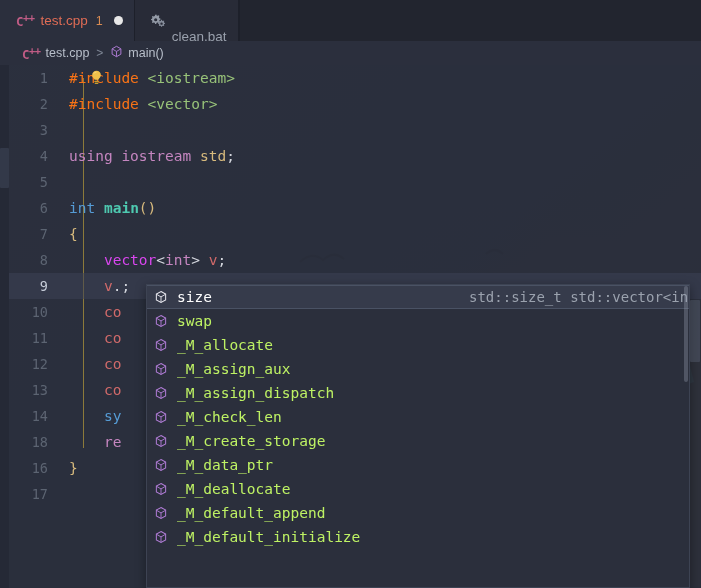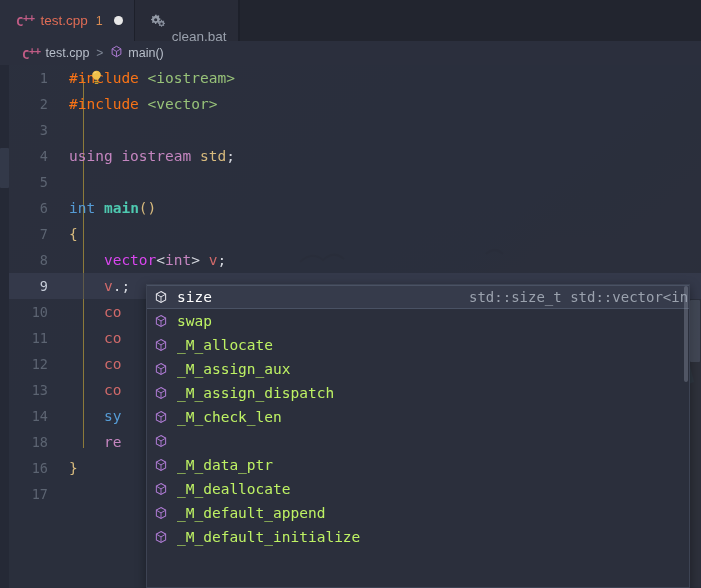--- a/index.html
+++ b/index.html
@@ -455,20 +455,21 @@
         </span>
         <span class="sg-label">_M_check_len</span>
       </div>
       <div class="sg-row">
         <span class="sg-icon">
           <svg viewBox="0 0 16 16" width="14" height="14">
             <path d="M8 1.7l5.3 3.05v6.5L8 14.3 2.7 11.25V4.75z" fill="none" stroke="#b07cd6" stroke-width="1.15"></path>
             <path d="M2.8 4.85L8 7.9l5.2-3.05M8 7.9v6.3" fill="none" stroke="#b07cd6" stroke-width="1.05"></path>
           </svg>
         </span>
+        <span class="sg-label">_M_create_storage</span>
       </div>
       <div class="sg-row">
         <span class="sg-icon">
           <svg viewBox="0 0 16 16" width="14" height="14">
             <path d="M8 1.7l5.3 3.05v6.5L8 14.3 2.7 11.25V4.75z" fill="none" stroke="#b07cd6" stroke-width="1.15"></path>
             <path d="M2.8 4.85L8 7.9l5.2-3.05M8 7.9v6.3" fill="none" stroke="#b07cd6" stroke-width="1.05"></path>
           </svg>
         </span>
         <span class="sg-label">_M_data_ptr</span>
       </div>

